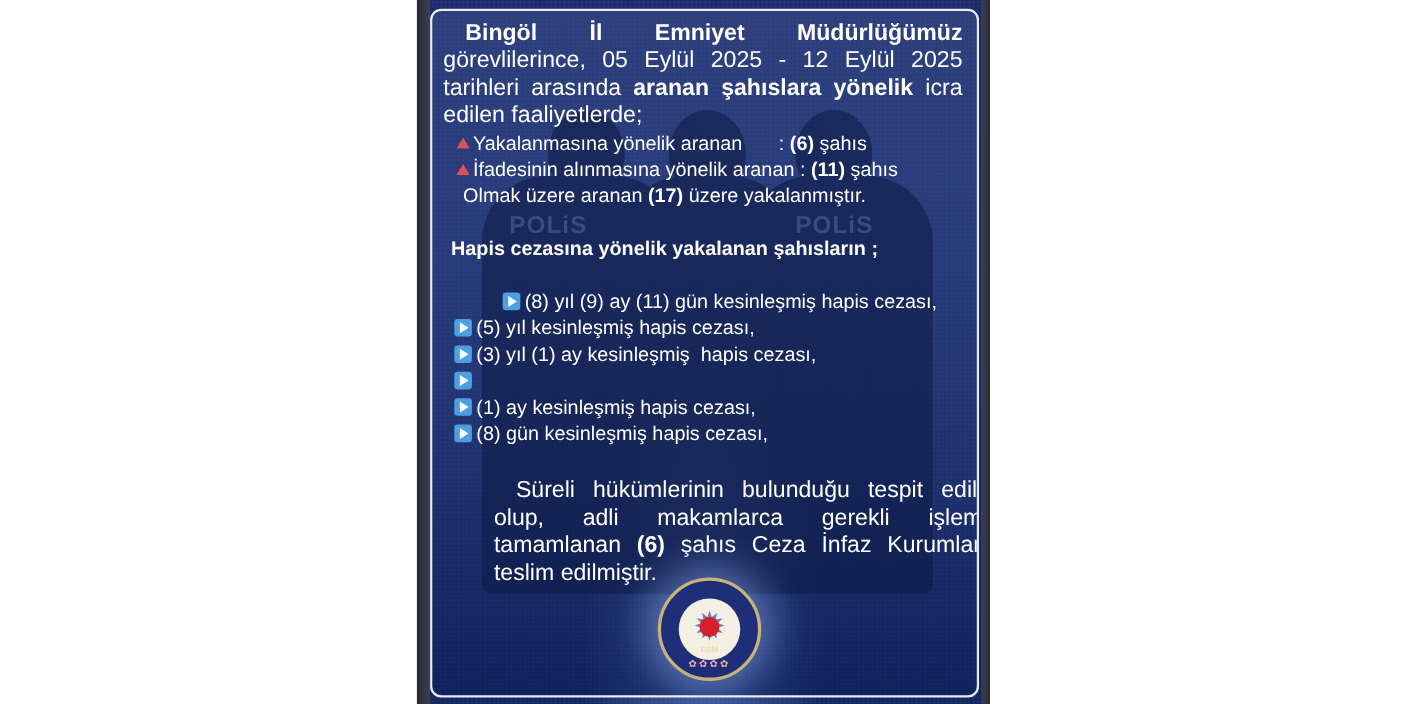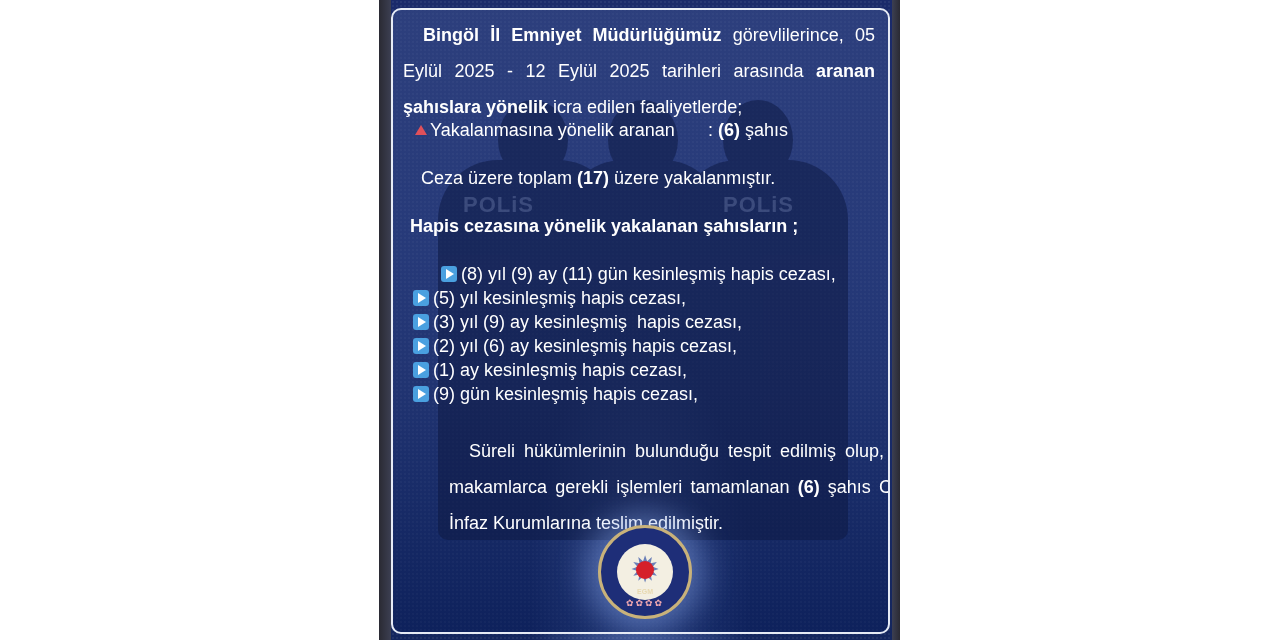--- a/index.html
+++ b/index.html
@@ -17,21 +17,21 @@
             background:linear-gradient(90deg,#2a2a33,#3c3f52); }
   .edge-l { left:0; } .edge-r { right:0; width:8px; background:linear-gradient(90deg,#3c3f52,#2a2a33); }
   .card { position:absolute; left:12px; top:8px; width:499px; height:626px;
           border:2px solid #e6ebf5; border-radius:10px; box-sizing:border-box;
           background:linear-gradient(180deg, rgba(60,80,140,0.55) 0%, rgba(40,60,120,0.5) 60%, rgba(10,30,90,0.6) 100%);
           overflow:hidden; }
   .silhouettes { position:absolute; left:0; top:90px; width:100%; height:460px; opacity:0.55; }
   .fig { position:absolute; background:#0e1a44; border-radius:60px 60px 10px 10px; }
   .head { position:absolute; background:#0e1a44; border-radius:50%; }
   .polis { position:absolute; color:rgba(150,165,200,0.45); font-weight:bold; font-size:22px; letter-spacing:1px; }
-  .text { position:absolute; left:10px; width:472px; color:#ffffff; font-size:18px; line-height:36px; }
+  .text { position:absolute; left:10px; width:472px; color:#ffffff; font-size:21px; line-height:25px; }
   .intro { top:7px; text-align:justify; text-indent:20px; }
   b { font-weight:bold; }
   .row { position:absolute; left:22px; font-size:18px; color:#fff; white-space:nowrap; }
   .tri-up { display:inline-block; width:0; height:0; border-left:6px solid transparent; border-right:6px solid transparent;
             border-bottom:10px solid #e0505a; margin-right:3px; vertical-align:1px; }
   .play { display:inline-block; width:16px; height:16px; background:#4aa0e0; border-radius:3px; position:relative;
           margin-right:4px; vertical-align:-2px; }
   .play::after { content:""; position:absolute; left:5px; top:3px; border-left:8px solid #fff;
                  border-top:5px solid transparent; border-bottom:5px solid transparent; }
   .closing { top:423px; text-align:justify; text-indent:20px;margin-left:46px; }
@@ -60,32 +60,35 @@
       <div class="fig" style="left:285px;top:60px;width:170px;height:380px;"></div>
       <span class="polis" style="left:70px;top:92px;">POLiS</span>
       <span class="polis" style="left:330px;top:92px;">POLiS</span>
     </div>
 
     <div class="text intro"><b>Bingöl İl Emniyet Müdürlüğümüz</b><span> görevlilerince, 05 Eylül 2025 - 12 Eylül 2025 tarihleri arasında </span><b>aranan şahıslara yönelik</b><span> icra edilen faaliyetlerde;</span></div>
 
     <div class="row" style="top:110px;">
       <span class="tri-up"></span><span style="display:inline-block;width:278px;">Yakalanmasına yönelik aranan</span><span>: </span><b>(6)</b><span> şahıs</span>
     </div>
+    <div class="row" style="top:134px;">
+      <span class="tri-up"></span><span>İfadesinin alınmasına yönelik aranan </span><span>: </span><b>(11)</b><span> şahıs</span>
+    </div>
     <div class="row" style="top:158px;left:28px;">
-      <span>Ceza üzere toplam </span><b>(17)</b><span> üzere yakalanmıştır.</span>
+      <span>Olmak üzere aranan </span><b>(17)</b><span> üzere yakalanmıştır.</span>
     </div>
 
     <div class="row" style="top:206px;left:17px;font-weight:bold;">Hapis cezasına yönelik yakalanan şahısların ;</div>
 
-    <div class="row" style="top:254px;left:4px;padding-left:44px;"><span class="play"></span><span>(8) yıl (9) ay (11) gün kesinleşmiş hapis cezası,</span></div>
+    <div class="row" style="top:254px;left:20px;padding-left:44px;"><span class="play"></span><span>(8) yıl (9) ay (11) gün kesinleşmiş hapis cezası,</span></div>
     <div class="row" style="top:278px;left:20px;"><span class="play"></span><span>(5) yıl kesinleşmiş hapis cezası,</span></div>
-    <div class="row" style="top:302px;left:20px;"><span class="play"></span><span style="white-space:pre;">(3) yıl (9) ay kesinleşmiş  hapis cezası,</span></div>
-    <div class="row" style="top:326px;left:20px;"><span class="play"></span><span>(2) yıl (6) ay kesinleşmiş hapis cezası,</span></div>
+    <div class="row" style="top:302px;left:20px;"><span class="play"></span><span style="white-space:pre;">(3) yıl (1) ay kesinleşmiş  hapis cezası,</span></div>
+    <div class="row" style="top:326px;left:20px;"><span class="play"></span></div>
     <div class="row" style="top:350px;left:20px;"><span class="play"></span><span>(1) ay kesinleşmiş hapis cezası,</span></div>
-    <div class="row" style="top:374px;left:20px;"><span class="play"></span><span>(9) gün kesinleşmiş hapis cezası,</span></div>
+    <div class="row" style="top:374px;left:20px;"><span class="play"></span><span>(8) gün kesinleşmiş hapis cezası,</span></div>
 
     <div class="text closing"><span>Süreli hükümlerinin bulunduğu tespit edilmiş olup, adli makamlarca gerekli işlemleri tamamlanan </span><b>(6)</b><span> şahıs Ceza İnfaz Kurumlarına teslim edilmiştir.</span></div>
 
     <div class="badge">
       <div class="badge-inner">
         <div class="star">✹</div>
         <div class="crescent"></div>
       </div>
       <div class="egm">EGM</div>
       <div class="flowers">✿✿✿✿</div>

